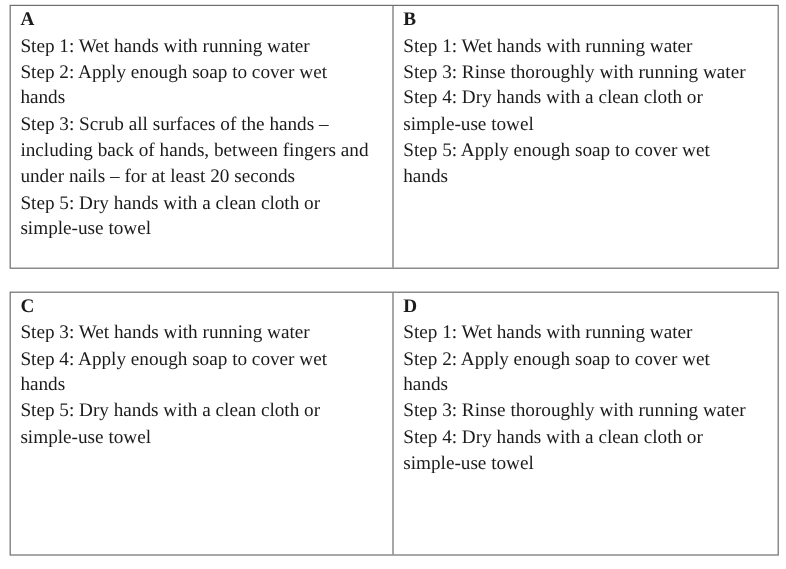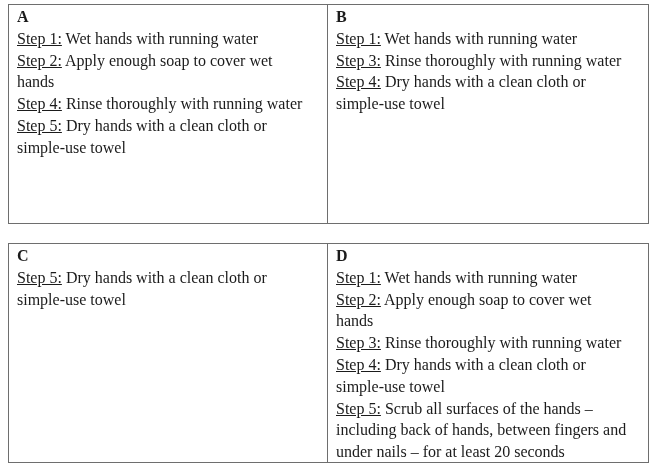--- a/index.html
+++ b/index.html
@@ -32,57 +32,59 @@
   }
   .cell.left {
     width: 319px;
     border-right: 1px solid #6e6e6e;
   }
   .cell.right {
     width: 320px;
     padding-right: 18px;
   }
   .opt-id { font-weight: bold; }
-  .step-label { text-decoration: underline; }
+  .step-label { }
 </style>
 </head>
 <body>
 
 <div class="page">
 
   <div class="opt-table top">
 
     <div class="cell left">
       <div class="opt-id">A</div>
       <div class="step"><span class="step-label">Step 1:</span> <span class="step-text">Wet hands with running water</span></div>
       <div class="step"><span class="step-label">Step 2:</span> <span class="step-text">Apply enough soap to cover wet hands</span></div>
-      <div class="step"><span class="step-label">Step 4:</span> <span class="step-text">Rinse thoroughly with running water</span></div>
+      <div class="step"><span class="step-label">Step 3:</span> <span class="step-text">Scrub all surfaces of the hands – including back of hands, between fingers and under nails – for at least 20 seconds</span></div>
       <div class="step"><span class="step-label">Step 5:</span> <span class="step-text">Dry hands with a clean cloth or simple-use towel</span></div>
     </div>
 
     <div class="cell right">
       <div class="opt-id">B</div>
       <div class="step"><span class="step-label">Step 1:</span> <span class="step-text">Wet hands with running water</span></div>
       <div class="step"><span class="step-label">Step 3:</span> <span class="step-text">Rinse thoroughly with running water</span></div>
       <div class="step"><span class="step-label">Step 4:</span> <span class="step-text">Dry hands with a clean cloth or simple-use towel</span></div>
+      <div class="step"><span class="step-label">Step 5:</span> <span class="step-text">Apply enough soap to cover wet hands</span></div>
     </div>
 
   </div>
 
   <div class="opt-table bottom">
 
     <div class="cell left">
       <div class="opt-id">C</div>
+      <div class="step"><span class="step-label">Step 3:</span> <span class="step-text">Wet hands with running water</span></div>
+      <div class="step"><span class="step-label">Step 4:</span> <span class="step-text">Apply enough soap to cover wet hands</span></div>
       <div class="step"><span class="step-label">Step 5:</span> <span class="step-text">Dry hands with a clean cloth or simple-use towel</span></div>
     </div>
 
     <div class="cell right">
       <div class="opt-id">D</div>
       <div class="step"><span class="step-label">Step 1:</span> <span class="step-text">Wet hands with running water</span></div>
       <div class="step"><span class="step-label">Step 2:</span> <span class="step-text">Apply enough soap to cover wet hands</span></div>
       <div class="step"><span class="step-label">Step 3:</span> <span class="step-text">Rinse thoroughly with running water</span></div>
       <div class="step"><span class="step-label">Step 4:</span> <span class="step-text">Dry hands with a clean cloth or simple-use towel</span></div>
-      <div class="step"><span class="step-label">Step 5:</span> <span class="step-text">Scrub all surfaces of the hands – including back of hands, between fingers and under nails – for at least 20 seconds</span></div>
     </div>
 
   </div>
 
 </div>
 
 </body></html>

